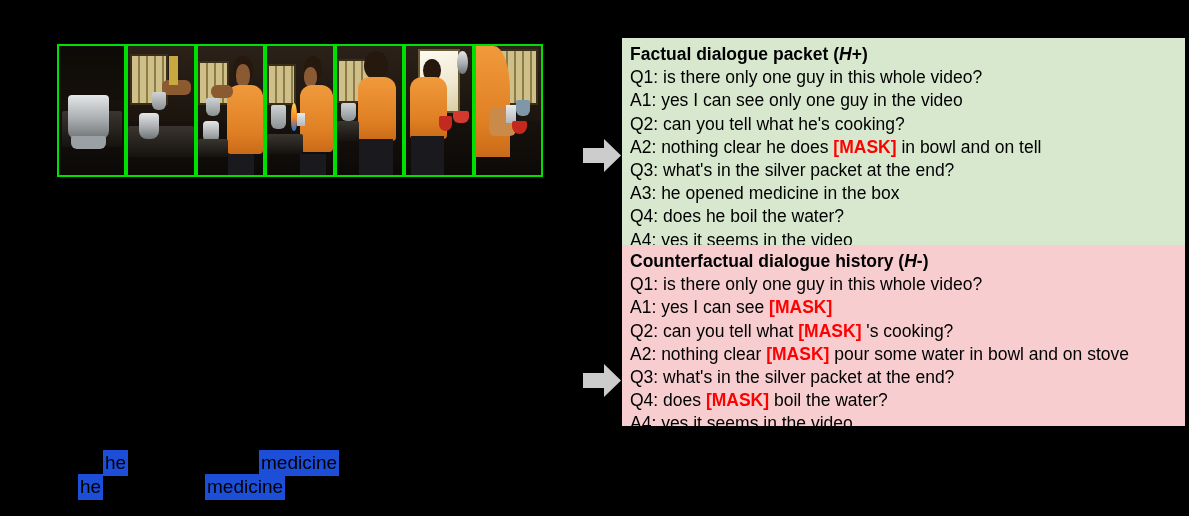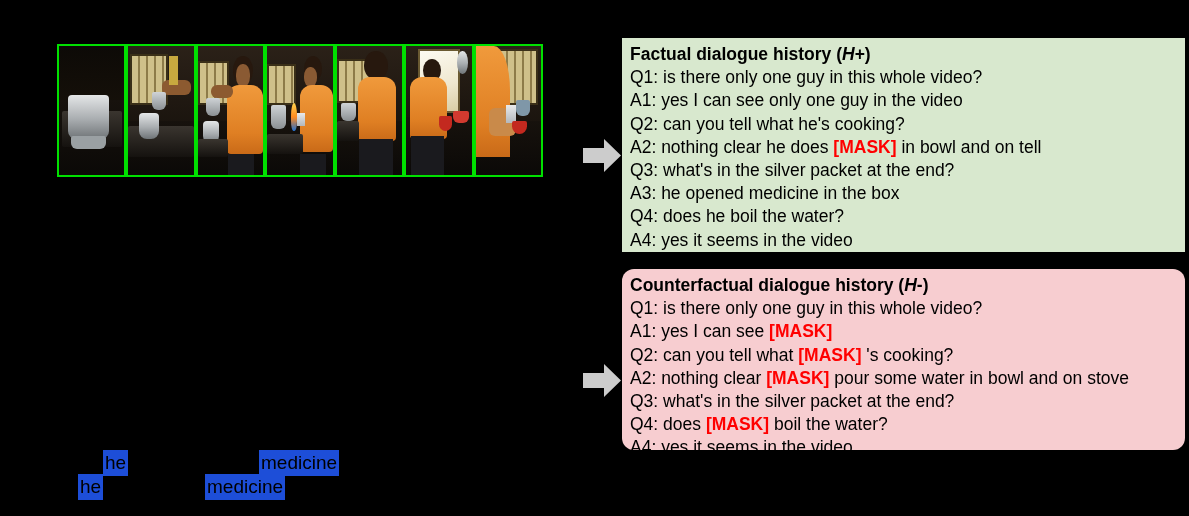--- a/index.html
+++ b/index.html
@@ -139,24 +139,23 @@
     font-size: 17.5px;
     line-height: 23.2px;
     color: #000000;
   }
   #panel-factual {
     top: 38px;
     height: 214px;
     background: #d8e8ce;
   }
   #panel-counterfactual {
-    top: 269px;
+    top: 245px;
     height: 181px;
     background: #f7cdd0;
-    border-radius: 12px;
   }
   .panel-title {
     font-weight: bold;
     white-space: nowrap;
   }
   .panel-title .hsym { font-style: italic; font-weight: bold; }
   .dlg-line {
     white-space: normal;
   }
   .mask {
@@ -297,21 +296,21 @@
   </svg>
 </div>
 <div class="arrow" id="arrow-counterfactual">
   <svg width="38" height="33" viewBox="0 0 38 33" aria-hidden="true">
     <polygon points="0,9 21,9 21,0 38,16.5 21,33 21,24 0,24" fill="#cccccc"></polygon>
   </svg>
 </div>
 
 <div class="panel" id="panel-factual">
   <div class="panel-title">
-    <span>Factual dialogue history (</span><span class="hsym">H</span><span>+)</span>
+    <span>Factual dialogue packet (</span><span class="hsym">H</span><span>+)</span>
   </div>
   <div id="factual-lines">
       <div class="dlg-line"><span>Q1: is there only one guy in this whole video?</span></div>
       <div class="dlg-line"><span>A1: yes I can see only one guy in the video</span></div>
       <div class="dlg-line"><span>Q2: can you tell what he's cooking?</span></div>
       <div class="dlg-line"><span>A2: nothing clear he does </span><span class="mask">[MASK]</span><span> in bowl and on tell</span></div>
       <div class="dlg-line"><span>Q3: what's in the silver packet at the end?</span></div>
       <div class="dlg-line"><span>A3: he opened medicine in the box</span></div>
       <div class="dlg-line"><span>Q4: does he boil the water?</span></div>
       <div class="dlg-line"><span>A4: yes it seems in the video</span></div>

